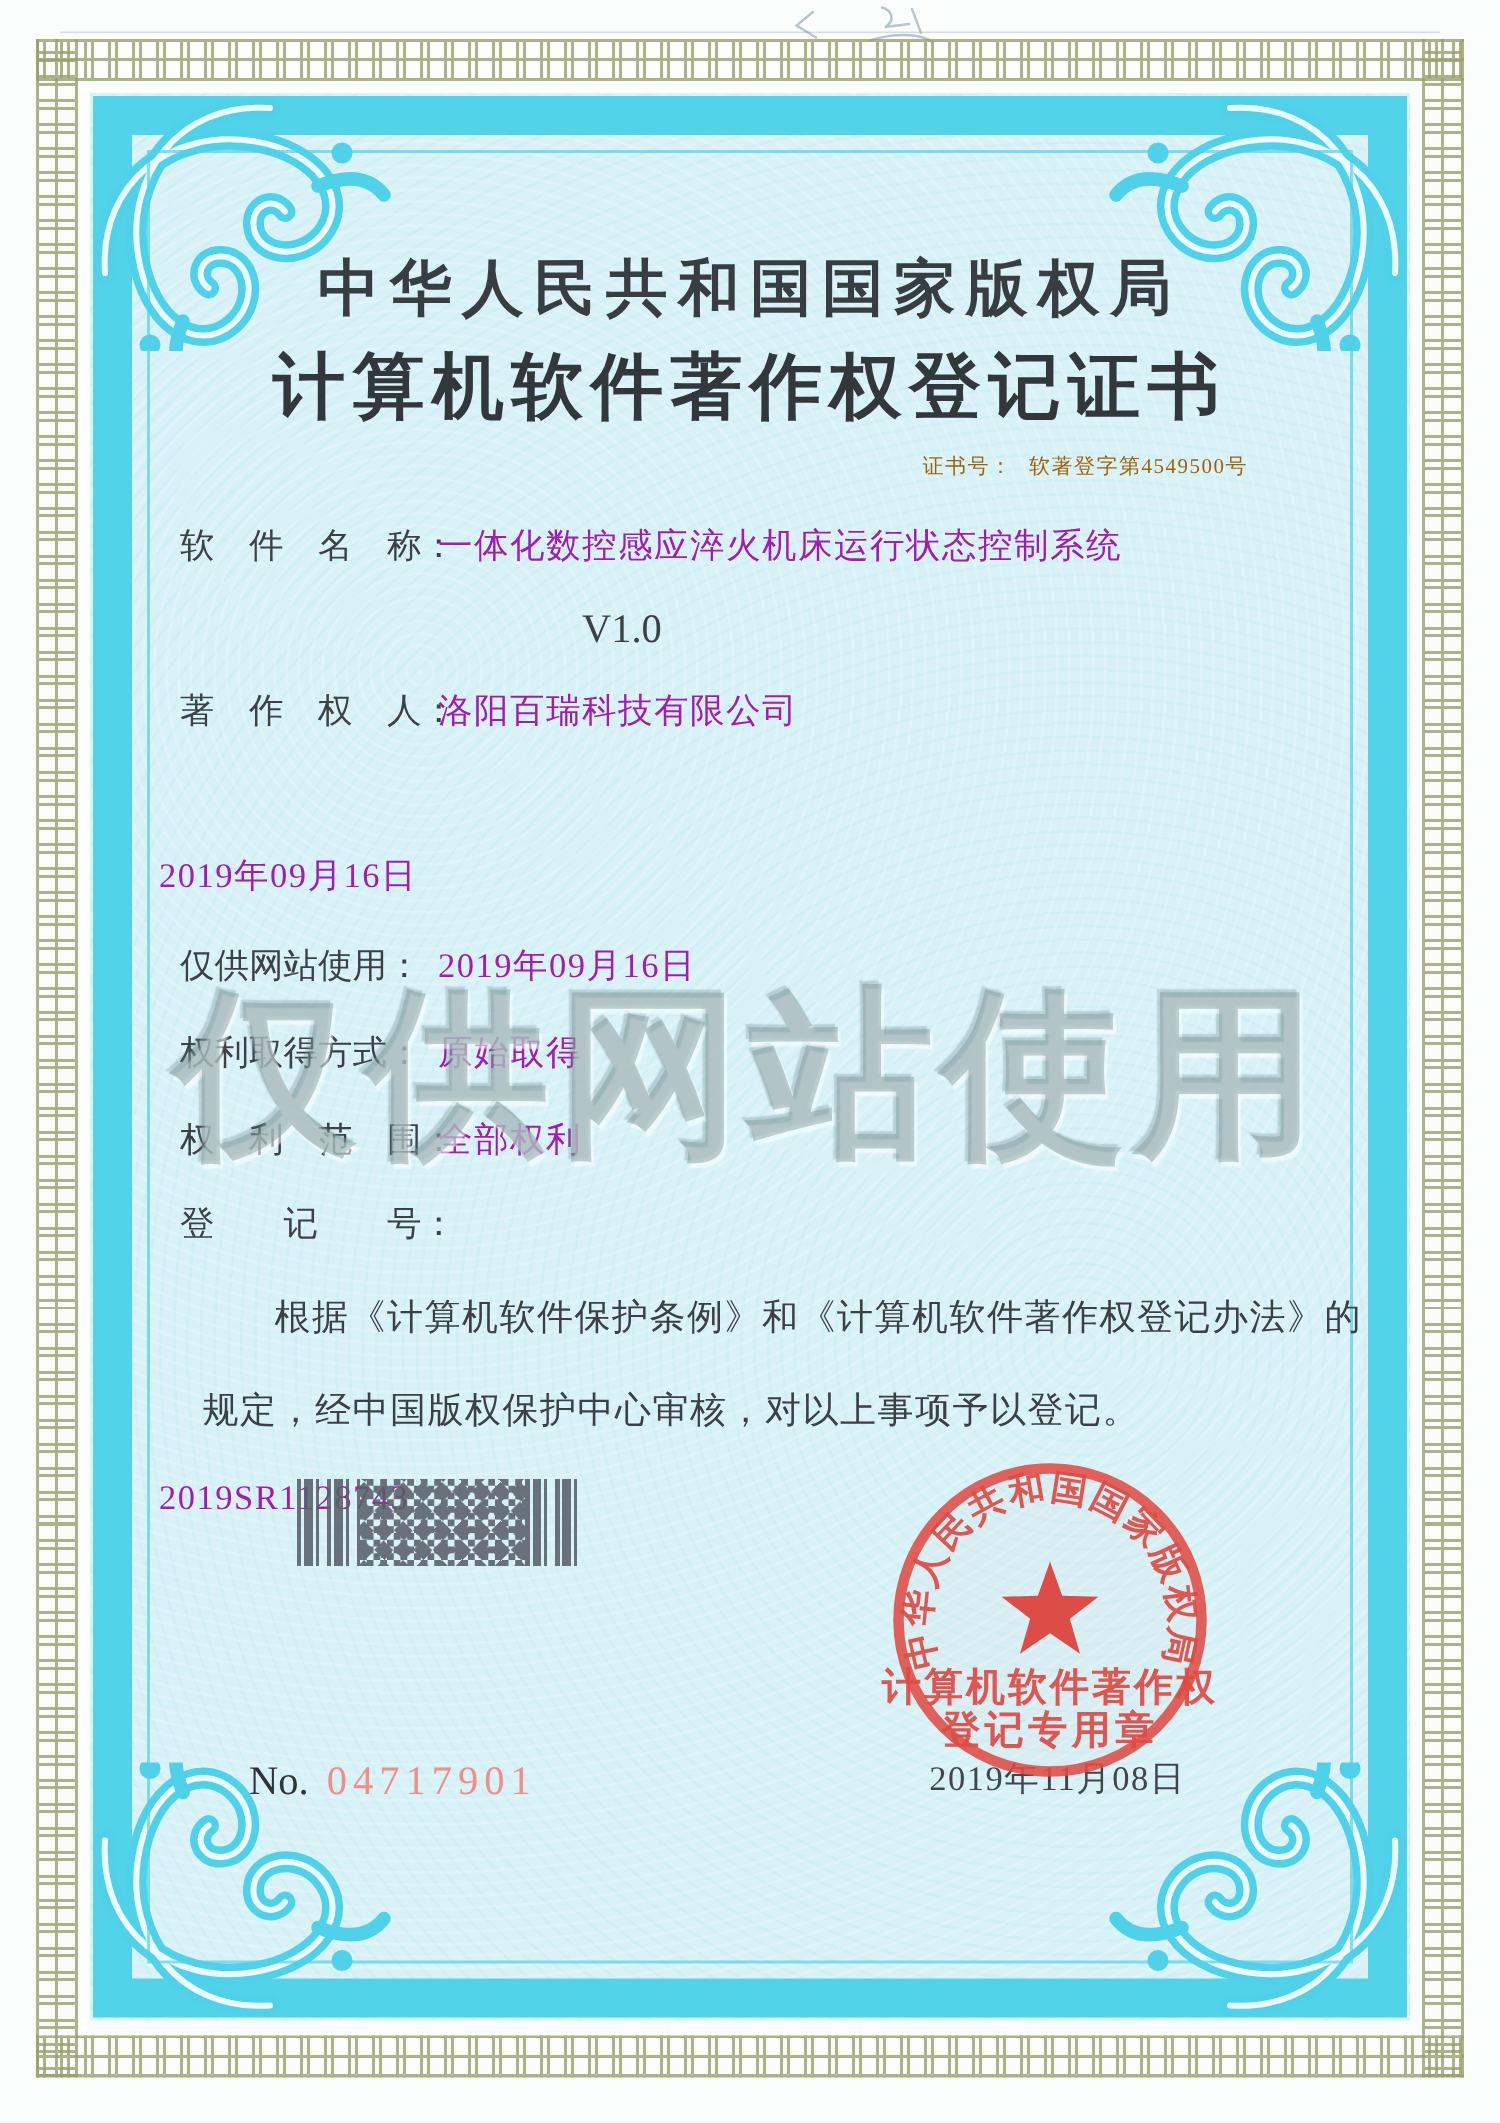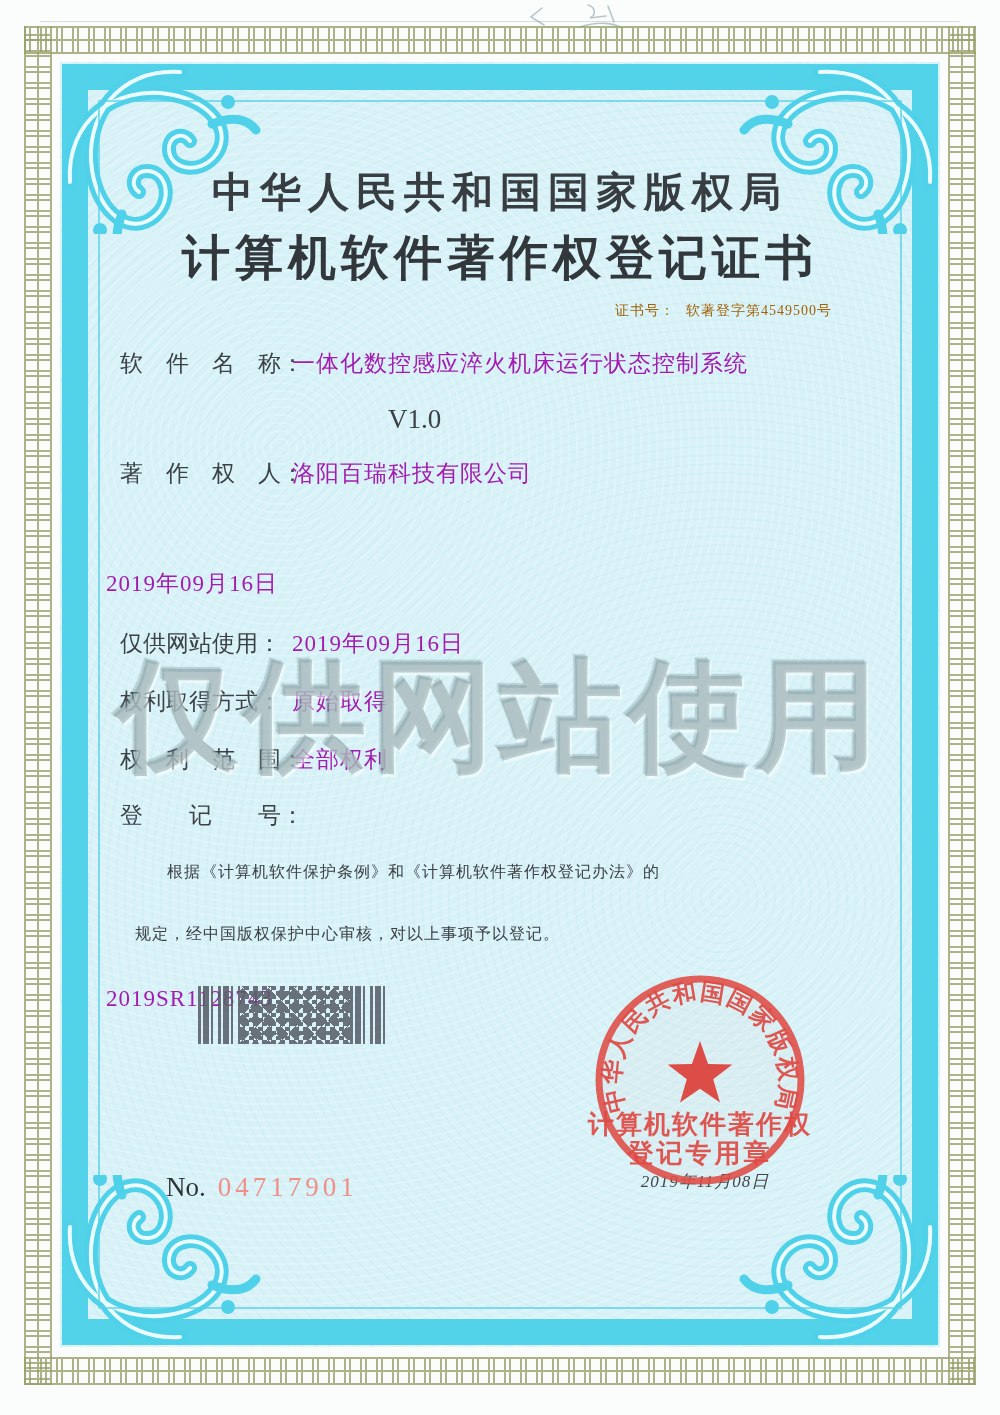--- a/index.html
+++ b/index.html
@@ -59,39 +59,39 @@
   .cert-title{position:absolute;top:226px;left:0;width:100%;text-align:center;
     font-size:48px;font-weight:bold;letter-spacing:5px;color:#32373c;}
   .certno{position:absolute;top:302px;left:615px;font-size:14px;color:#a16207;
     display:flex;gap:11px;letter-spacing:1px;}
   .row{position:absolute;left:120px;display:flex;font-size:23px;}
   .row .lbl{width:186px;flex:0 0 186px;color:#3c4145;}
   .row .val{margin-left:-14px;padding-left:0;color:#a21caf;letter-spacing:1px;}
   .r0{top:348px;} .v2{position:absolute;left:388px;top:404px;font-size:27px;}
   .r1{top:458px;} .r2{top:568px;} .r3{top:628px;}
   .r4{top:686px;} .r5{top:744px;} .r6{top:800px;flex-direction:column;}
-  .stline{position:absolute;left:135px;width:750px;font-size:16px;color:#3b4045;
+  .stline{position:absolute;left:135px;width:750px;font-size:24px;color:#3b4045;
     letter-spacing:1px;}
   .st1{top:862px;padding-left:2em;} .st2{top:924px;}
 
   
   .barcode{position:absolute;left:198px;top:986px;width:188px;height:58px;
     display:flex;opacity:.88;}
   .bc-left,.bc-right{width:42px;height:100%;
     background:repeating-linear-gradient(90deg,#596068 0 3px,transparent 3px 5px,#596068 5px 11px,transparent 11px 13px,#596068 13px 15px,transparent 15px 20px);}
   .bc-right{width:36px;}
   .bc-mid{flex:1;height:100%;
     background-image:
       repeating-conic-gradient(#596068 0 25%,transparent 0 50%),
       repeating-conic-gradient(from 45deg,#596068 0 25%,transparent 0 50%);
     background-size:9px 9px,13px 13px;background-position:0 0,3px 2px;}
 
   
   .seal-date{position:absolute;left:590px;top:1170px;width:230px;text-align:center;
-    font-size:17px;color:#41464b;letter-spacing:1px;z-index:4;font-style:italic;}
+    font-size:23px;color:#41464b;letter-spacing:1px;z-index:4;}
   .seal{position:absolute;left:555px;top:970px;width:300px;height:240px;z-index:5;}
 
   
   .serial{position:absolute;left:166px;top:1172px;display:flex;gap:12px;
     font-size:27px;z-index:3;}
   .serial .no{color:#2f3438;}
   .serial .num{color:#ef8f88;letter-spacing:4px;}
 
   
   .watermark{position:absolute;top:636px;left:50%;transform:translateX(-50%);

